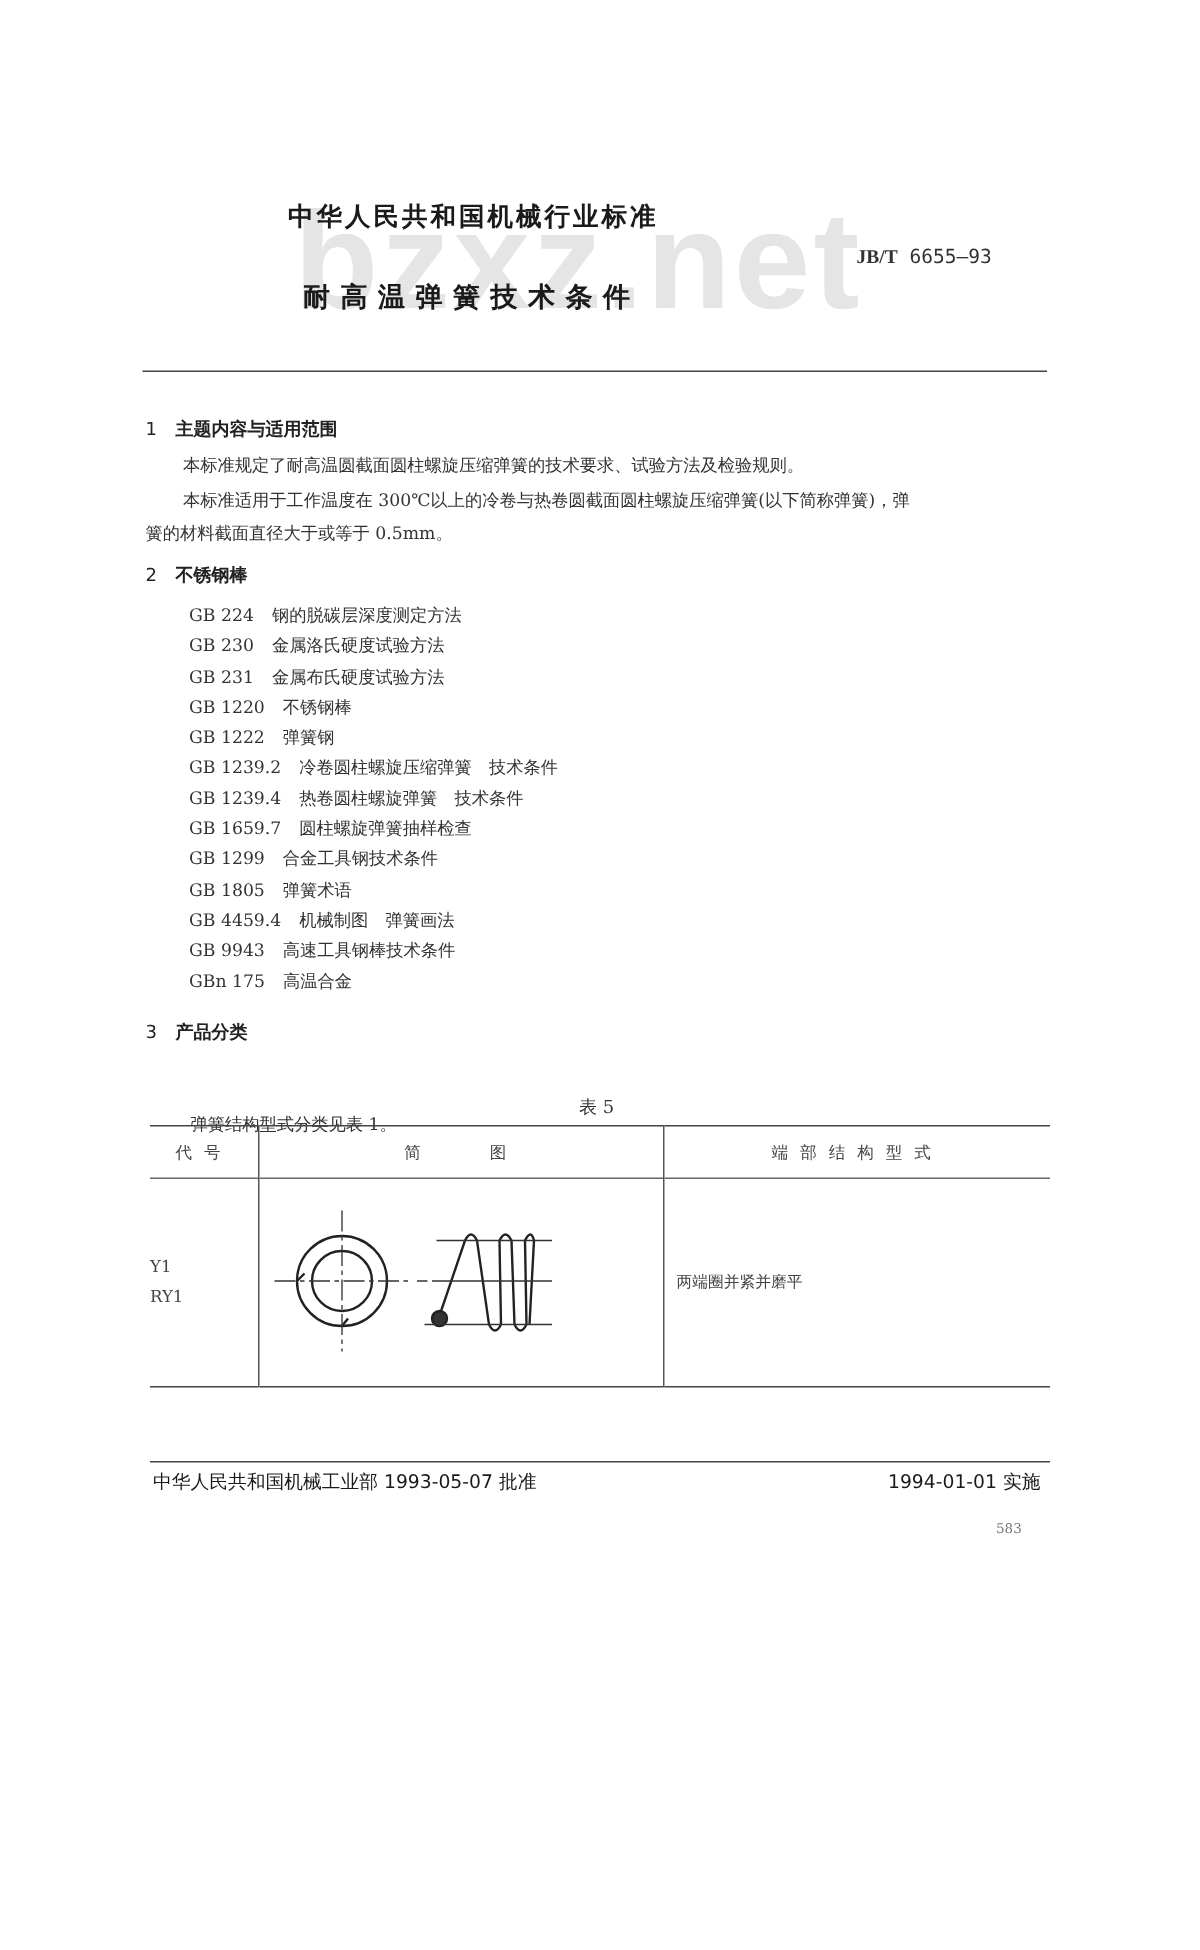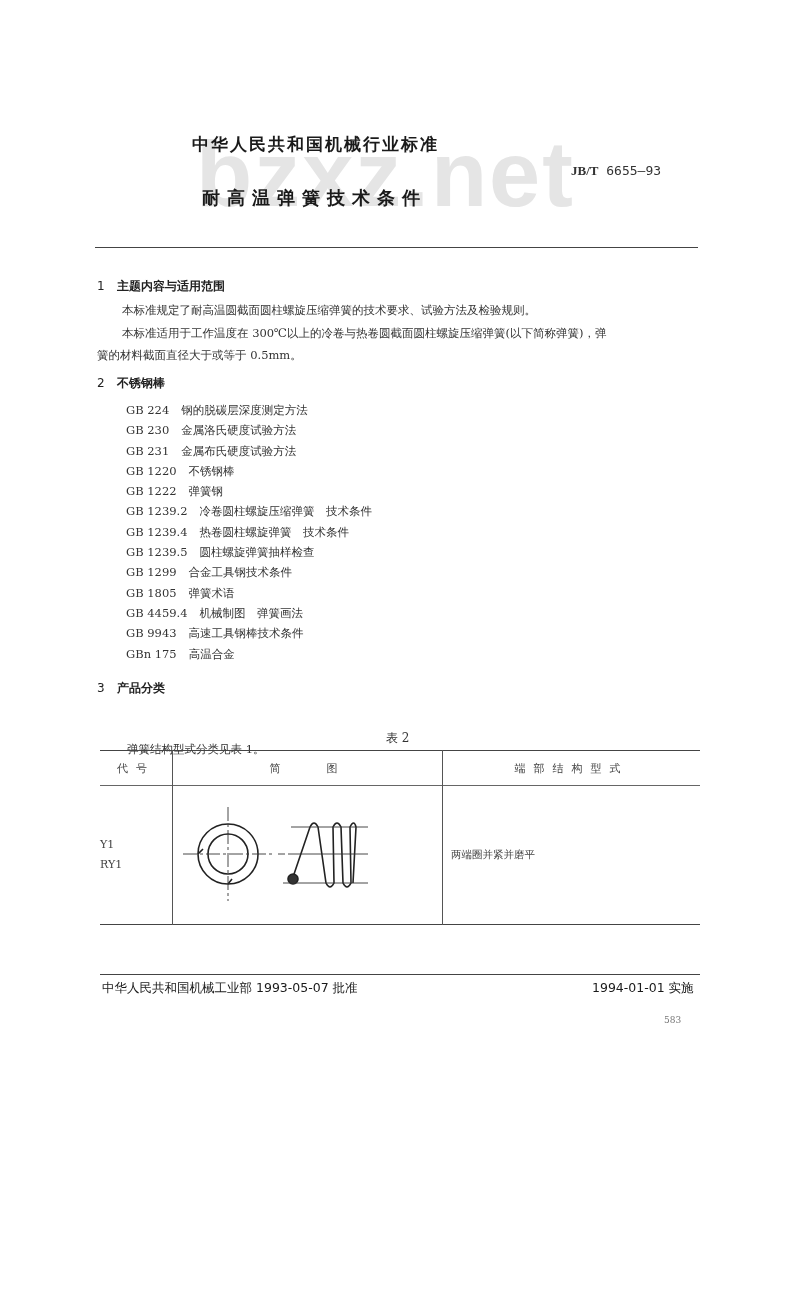--- a/index.html
+++ b/index.html
@@ -188,34 +188,34 @@
   <span class="num">2</span><span>不锈钢棒</span>
 </div>
 <ul class="abs ref-list">
   <li class="ref-item"><span class="ref-code">GB 224</span><span>钢的脱碳层深度测定方法</span></li>
   <li class="ref-item"><span class="ref-code">GB 230</span><span>金属洛氏硬度试验方法</span></li>
   <li class="ref-item"><span class="ref-code">GB 231</span><span>金属布氏硬度试验方法</span></li>
   <li class="ref-item"><span class="ref-code">GB 1220</span><span>不锈钢棒</span></li>
   <li class="ref-item"><span class="ref-code">GB 1222</span><span>弹簧钢</span></li>
   <li class="ref-item"><span class="ref-code">GB 1239.2</span><span>冷卷圆柱螺旋压缩弹簧　技术条件</span></li>
   <li class="ref-item"><span class="ref-code">GB 1239.4</span><span>热卷圆柱螺旋弹簧　技术条件</span></li>
-  <li class="ref-item"><span class="ref-code">GB 1239.5</span><span>圆柱螺旋弹簧抽样检查</span></li>
+  <li class="ref-item"><span class="ref-code">GB 1659.7</span><span>圆柱螺旋弹簧抽样检查</span></li>
   <li class="ref-item"><span class="ref-code">GB 1299</span><span>合金工具钢技术条件</span></li>
   <li class="ref-item"><span class="ref-code">GB 1805</span><span>弹簧术语</span></li>
   <li class="ref-item"><span class="ref-code">GB 4459.4</span><span>机械制图　弹簧画法</span></li>
   <li class="ref-item"><span class="ref-code">GB 9943</span><span>高速工具钢棒技术条件</span></li>
   <li class="ref-item"><span class="ref-code">GBn 175</span><span>高温合金</span></li>
 </ul>
 
 <div class="abs section-heading" style="left:97px; top:680px;">
   <span class="num">3</span><span>产品分类</span>
 </div>
 <div class="abs para" style="left:127px; top:742px;">弹簧结构型式分类见表 1。</div>
 
-<div class="abs table-caption">表 2</div>
+<div class="abs table-caption">表 5</div>
 <table class="abs tbl">
   <thead>
     <tr>
       <th class="col-code">代号</th>
       <th class="col-diagram">简　　图</th>
       <th class="col-end">端部结构型式</th>
     </tr>
   </thead>
   <tbody>
     <tr>

